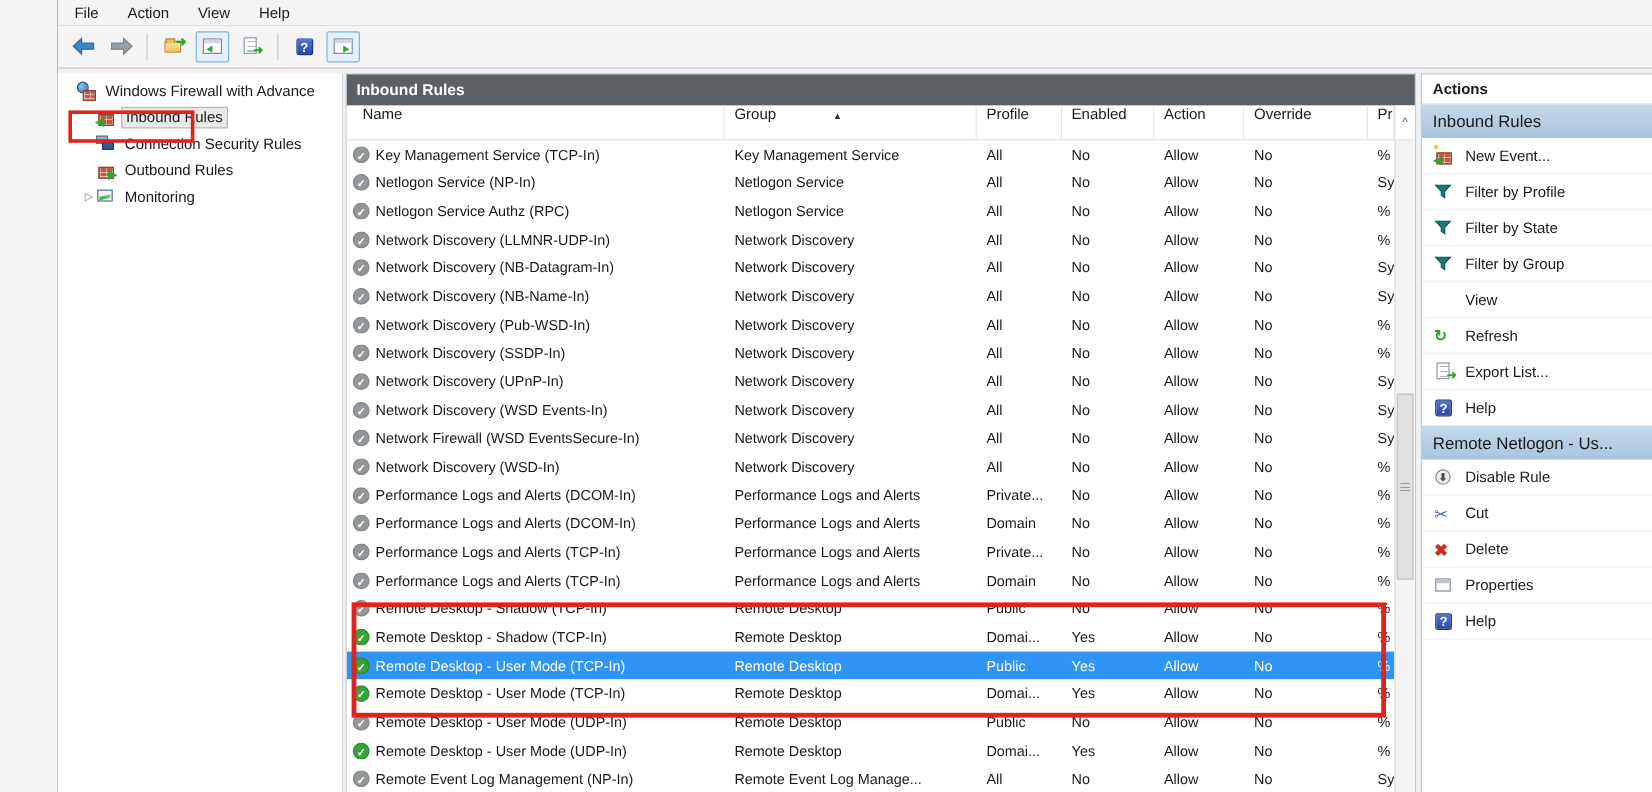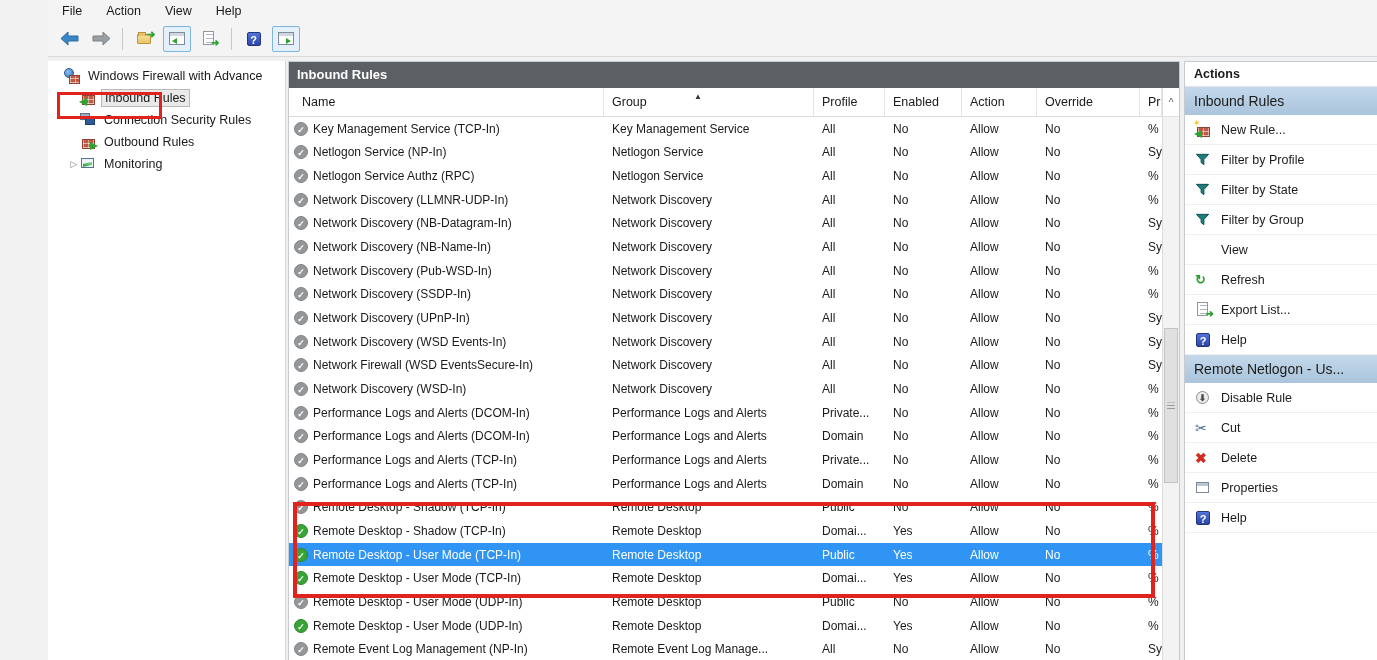--- a/index.html
+++ b/index.html
@@ -24,21 +24,21 @@
   .tree-pane { position:absolute; left:0; top:4px; width:238px; bottom:0; background:#fff; border-right:1px solid #d2d6da; padding-top:4px; }
   .tree-item { display:flex; align-items:center; height:22px; font-size:12.5px; white-space:nowrap; overflow:hidden; position:relative; }
   .tree-item .lbl { padding:1px 3px; margin-left:4px; }
   .tree-item.selected .lbl { background:#e9e9e9; border:1px solid #b9b9b9; }
   .expander { width:12px; text-align:center; font-size:9px; color:#7a7a7a; flex:none; }
 
   
   .list-pane { position:absolute; left:240px; top:4px; width:892px; bottom:0; background:#fff; border:1px solid #c7cbd0; border-bottom:none; }
   .list-title { height:26px; background:#5a6063; color:#fff; font-weight:bold; font-size:13px; line-height:26px; padding-left:8px; }
   .list-header { display:grid; grid-template-columns:315px 210px 71px 77px 75px 103px 22px; height:29px; border-bottom:1px solid #d9d9d9; align-items:center; padding-right:17px; }
-  .hcell { height:100%; display:flex; align-items:center; border-right:1px solid #e4e4e4; padding-left:8px; font-size:12.5px; background:#fff; position:relative; }
+  .hcell { height:100%; display:flex; align-items:flex-start; border-right:1px solid #e4e4e4; padding-left:8px; font-size:12.5px; background:#fff; position:relative; }
   .hcell:first-child { padding-left:13px; }
   .sort-arrow { position:absolute; left:90px; top:4px; font-size:8px; color:#333; }
   .list-rows { position:absolute; left:0; top:55px; right:17px; bottom:0; overflow:hidden; }
   .lrow { display:grid; grid-template-columns:315px 210px 71px 77px 75px 103px 22px; height:23.66px; align-items:center; white-space:nowrap; }
   .lrow > div { overflow:hidden; }
   .lrow.selected { background:#3094f5; color:#fff; }
   .cell-name { display:flex; align-items:center; gap:5px; padding-left:5px; }
   .cell { padding-left:8px; }
   .status-dot { flex:none; width:14px; height:14px; border-radius:50%; color:#fff; font-size:9px; line-height:14px; text-align:center; font-weight:bold; }
   .status-dot.enabled { background:#38a336; border:1px solid #2c8a2b; }
@@ -523,21 +523,21 @@
             <span class="act-collapse">▲</span>
           </div>
           <div class="act-item">
             <span class="ic-slot">
               <span class="ic">
                 <span class="brick"></span>
                 <span class="star">✶</span>
                 <span class="garrow-in"></span>
               </span>
             </span>
-            <span>New Rule...</span>
+            <span>New Event...</span>
           </div>
           <div class="act-item">
             <span class="ic-slot">
               <span class="ic"><svg width="15" height="15" viewBox="0 0 16 16">
                   <path d="M1.5 2.5 h13 l-5 5.5 v5.5 l-3 -2.2 v-3.3 z" fill="#1d7d7d" stroke="#0c4c4c" stroke-width="1"></path>
                 </svg></span>
             </span>
             <span>Filter by Profile</span>
             <span class="submenu">▶</span>
           </div>

